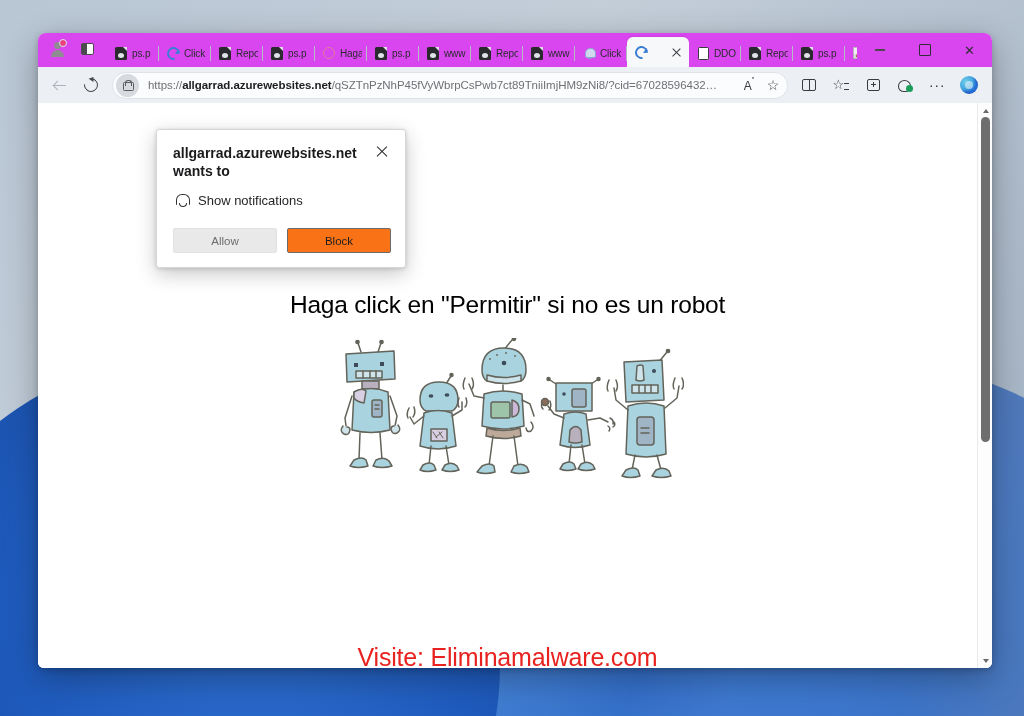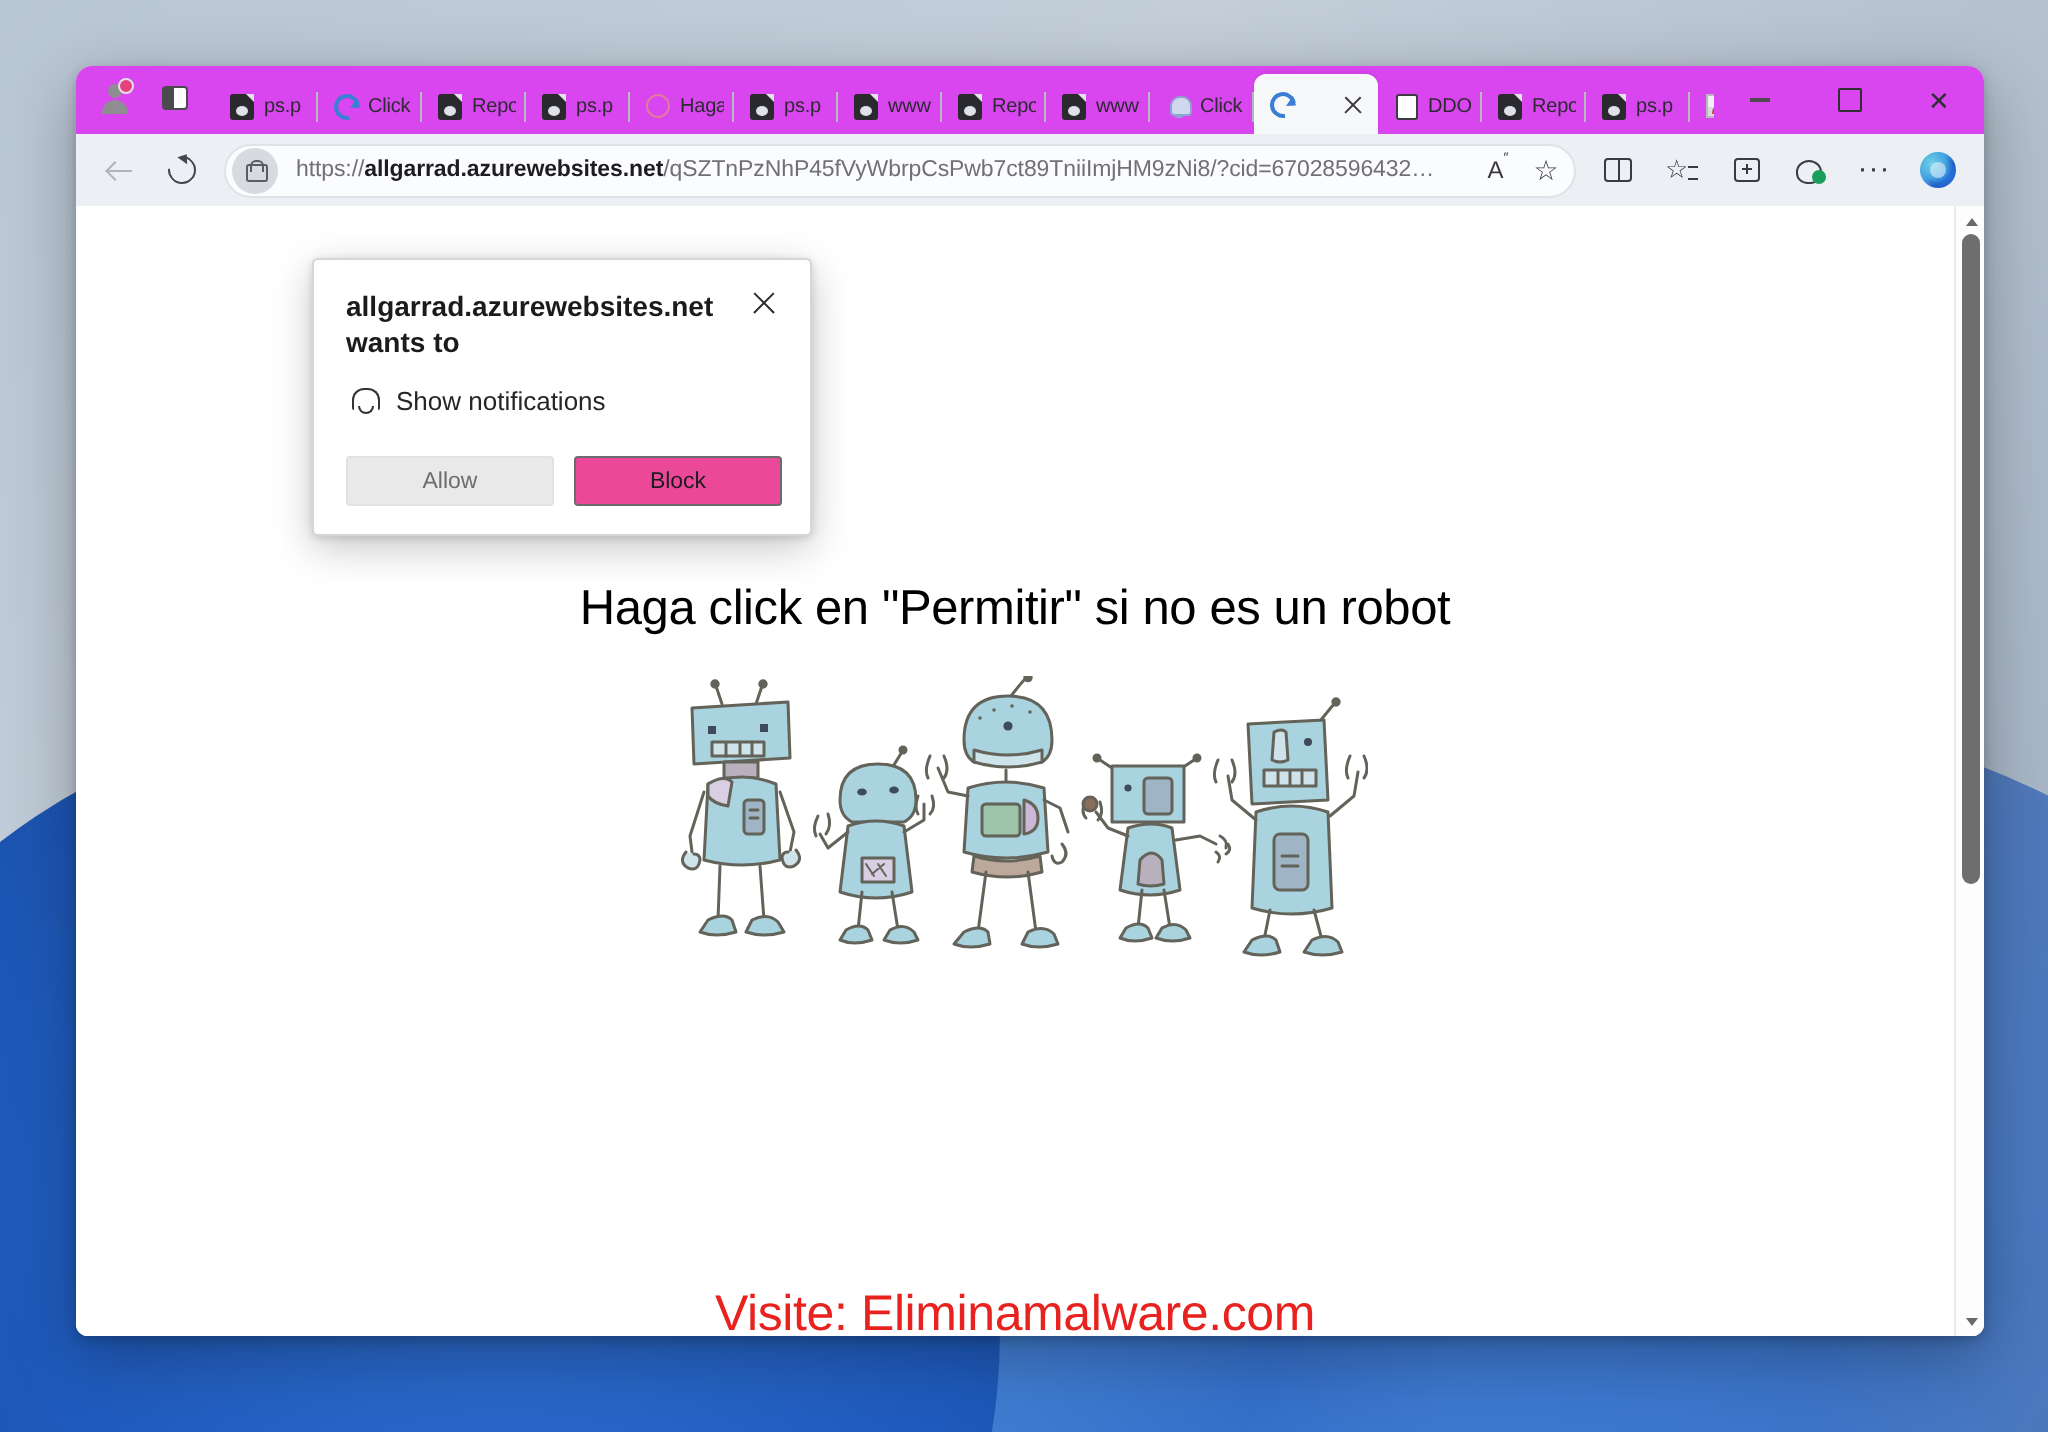--- a/index.html
+++ b/index.html
@@ -729,21 +729,21 @@
     align-items: center;
     justify-content: center;
     border-radius: 2px;
   }
   #btn-allow {
     background: #e9e9e9;
     border: 1px solid #e2e2e2;
     color: #6d6d70;
   }
   #btn-block {
-    background: #ec4899;
+    background: #f97316;
     border: 1.6px solid #6b6b6e;
     color: #1c1c1f;
   }
 </style>
 </head>
 <body>
 
 <div id="desktop">
   <div class="bloom bloom-5"></div>
   <div class="bloom bloom-4"></div>

